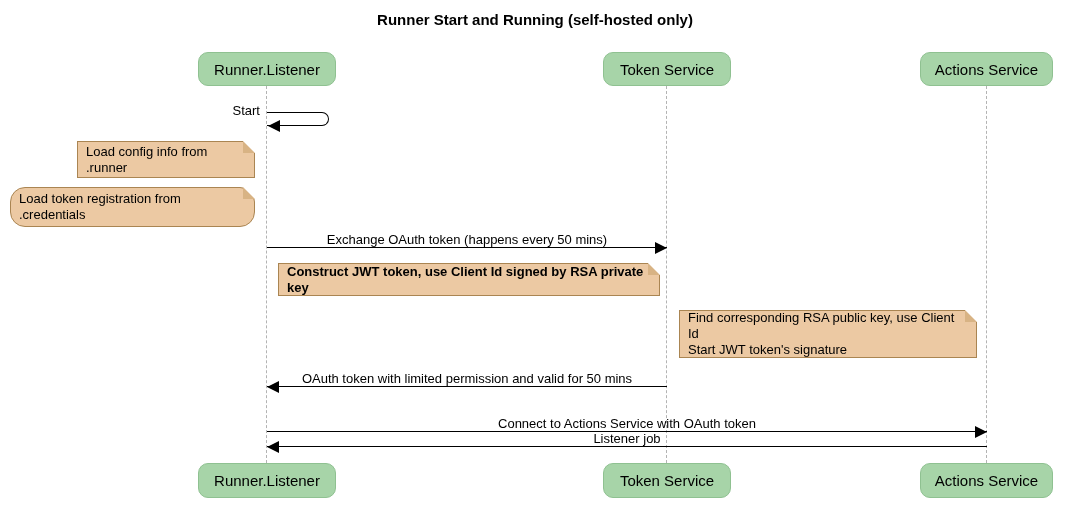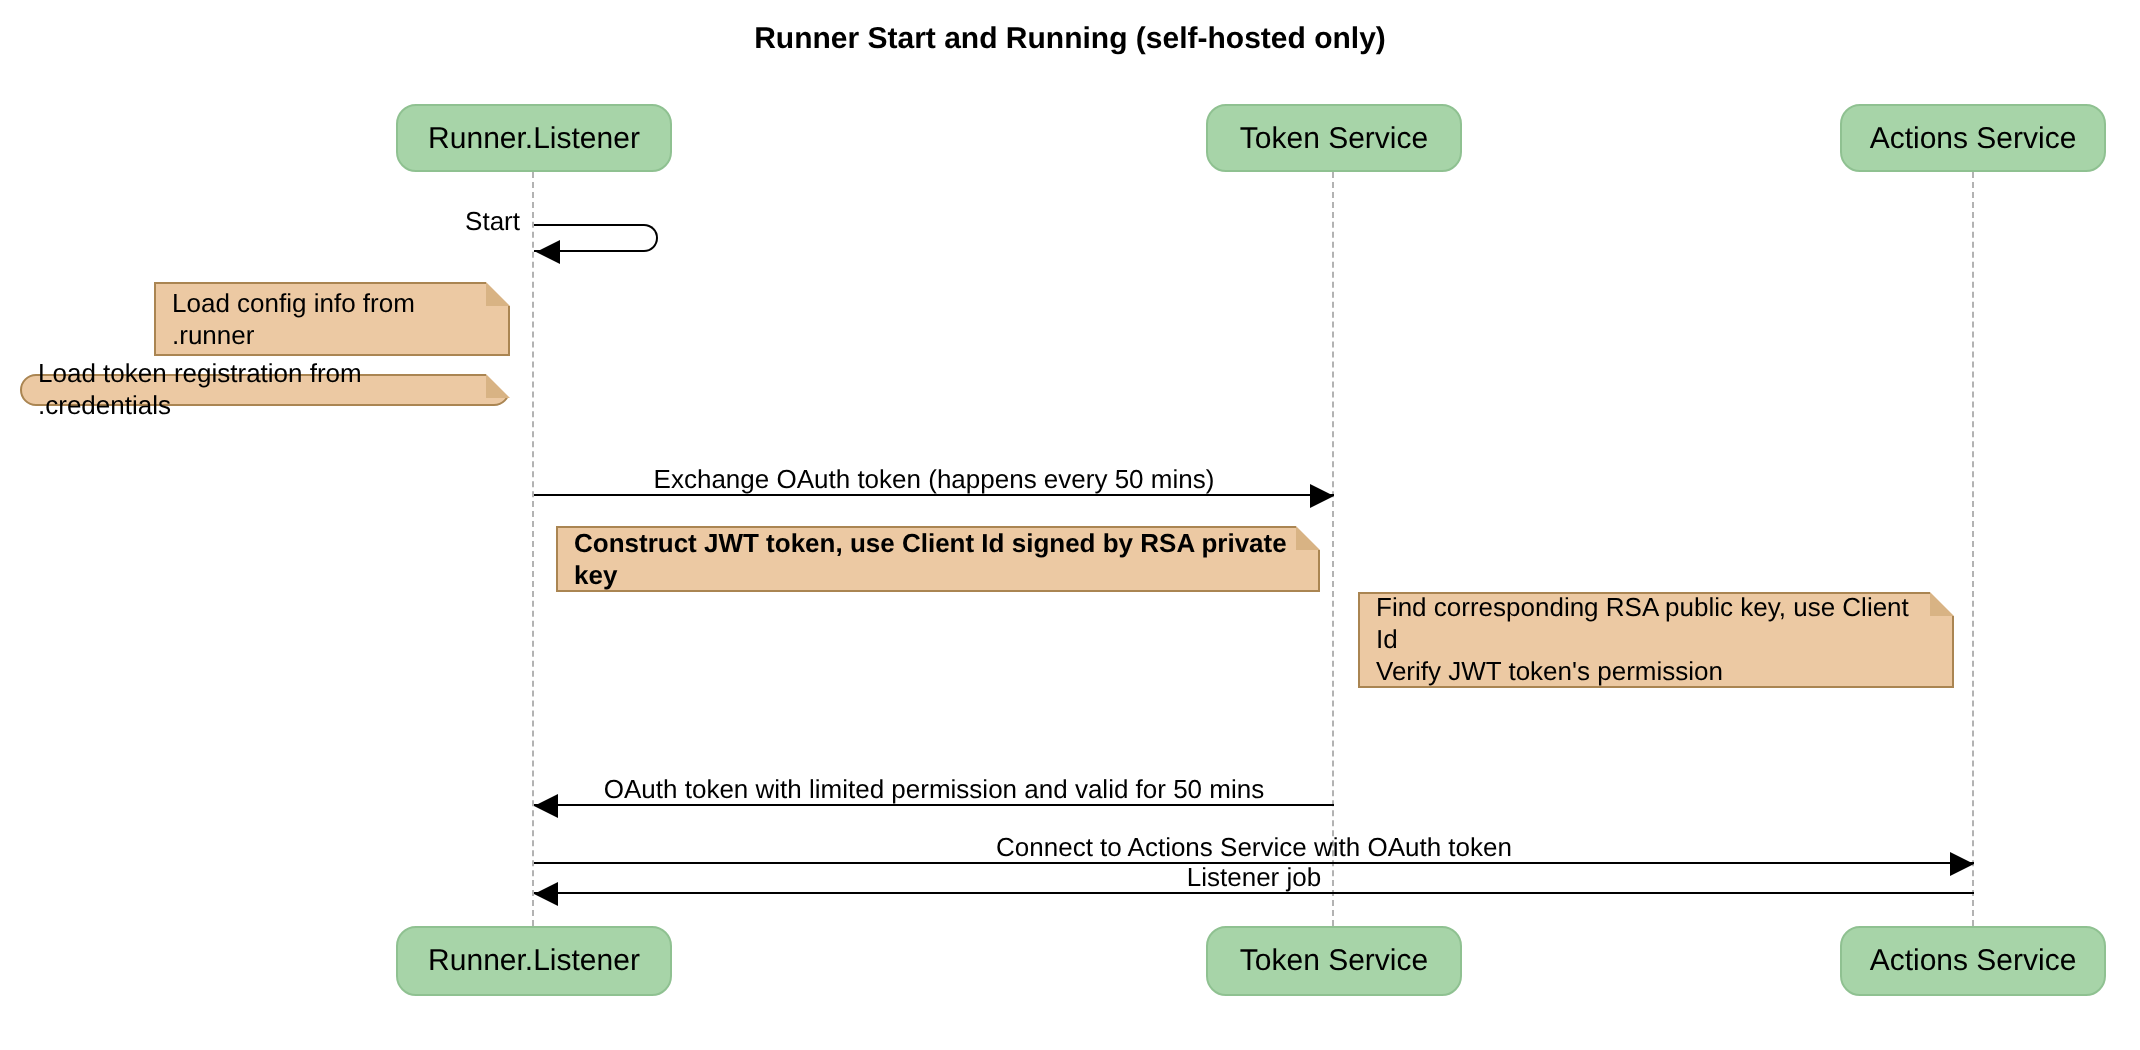--- a/index.html
+++ b/index.html
@@ -126,46 +126,46 @@
 
   <div class="self-label">Start</div>
   <div class="self-loop"></div>
   <div class="self-ah"></div>
 
   <div class="note" style="left:77px; top:141px; width:178px; height:37px;">
     <span class="fold"></span>
     <span>Load config info from .runner</span>
   </div>
 
-  <div class="note" style="left:10px; top:187px; width:245px; height:16px;border-radius:15px;">
+  <div class="note" style="left:10px; top:187px; width:245px; height:40px;border-radius:15px;">
     <span class="fold"></span>
     <span>Load token registration from .credentials</span>
   </div>
 
   <div class="msg" style="left:267px; top:233px; width:400px;">
     <div class="msg-label">Exchange OAuth token (happens every 50 mins)</div>
     <div class="msg-line">
       <span class="ah right"></span>
     </div>
   </div>
 
   <div class="note" style="left:278px; top:263px; width:382px; height:33px;font-weight:bold;">
     <span class="fold"></span>
     <span>Construct JWT token, use Client Id signed by RSA private key</span>
   </div>
 
-  <div class="note" style="left:679px; top:296px; width:298px; height:48px;">
+  <div class="note" style="left:679px; top:310px; width:298px; height:48px;">
     <span class="fold"></span>
     <span class="note-lines">
       <span>Find corresponding RSA public key, use Client Id</span>
-      <span>Verify JWT token's permission</span>
+      <span>Start JWT token's signature</span>
     </span>
   </div>
 
-  <div class="msg" style="left:267px; top:372px; width:400px;margin-top:16px;">
+  <div class="msg" style="left:267px; top:372px; width:400px;">
     <div class="msg-label">OAuth token with limited permission and valid for 50 mins</div>
     <div class="msg-line">
       <span class="ah left"></span>
     </div>
   </div>
 
   <div class="msg" style="left:267px; top:417px; width:720px;">
     <div class="msg-label">Connect to Actions Service with OAuth token</div>
     <div class="msg-line">
       <span class="ah right"></span>

